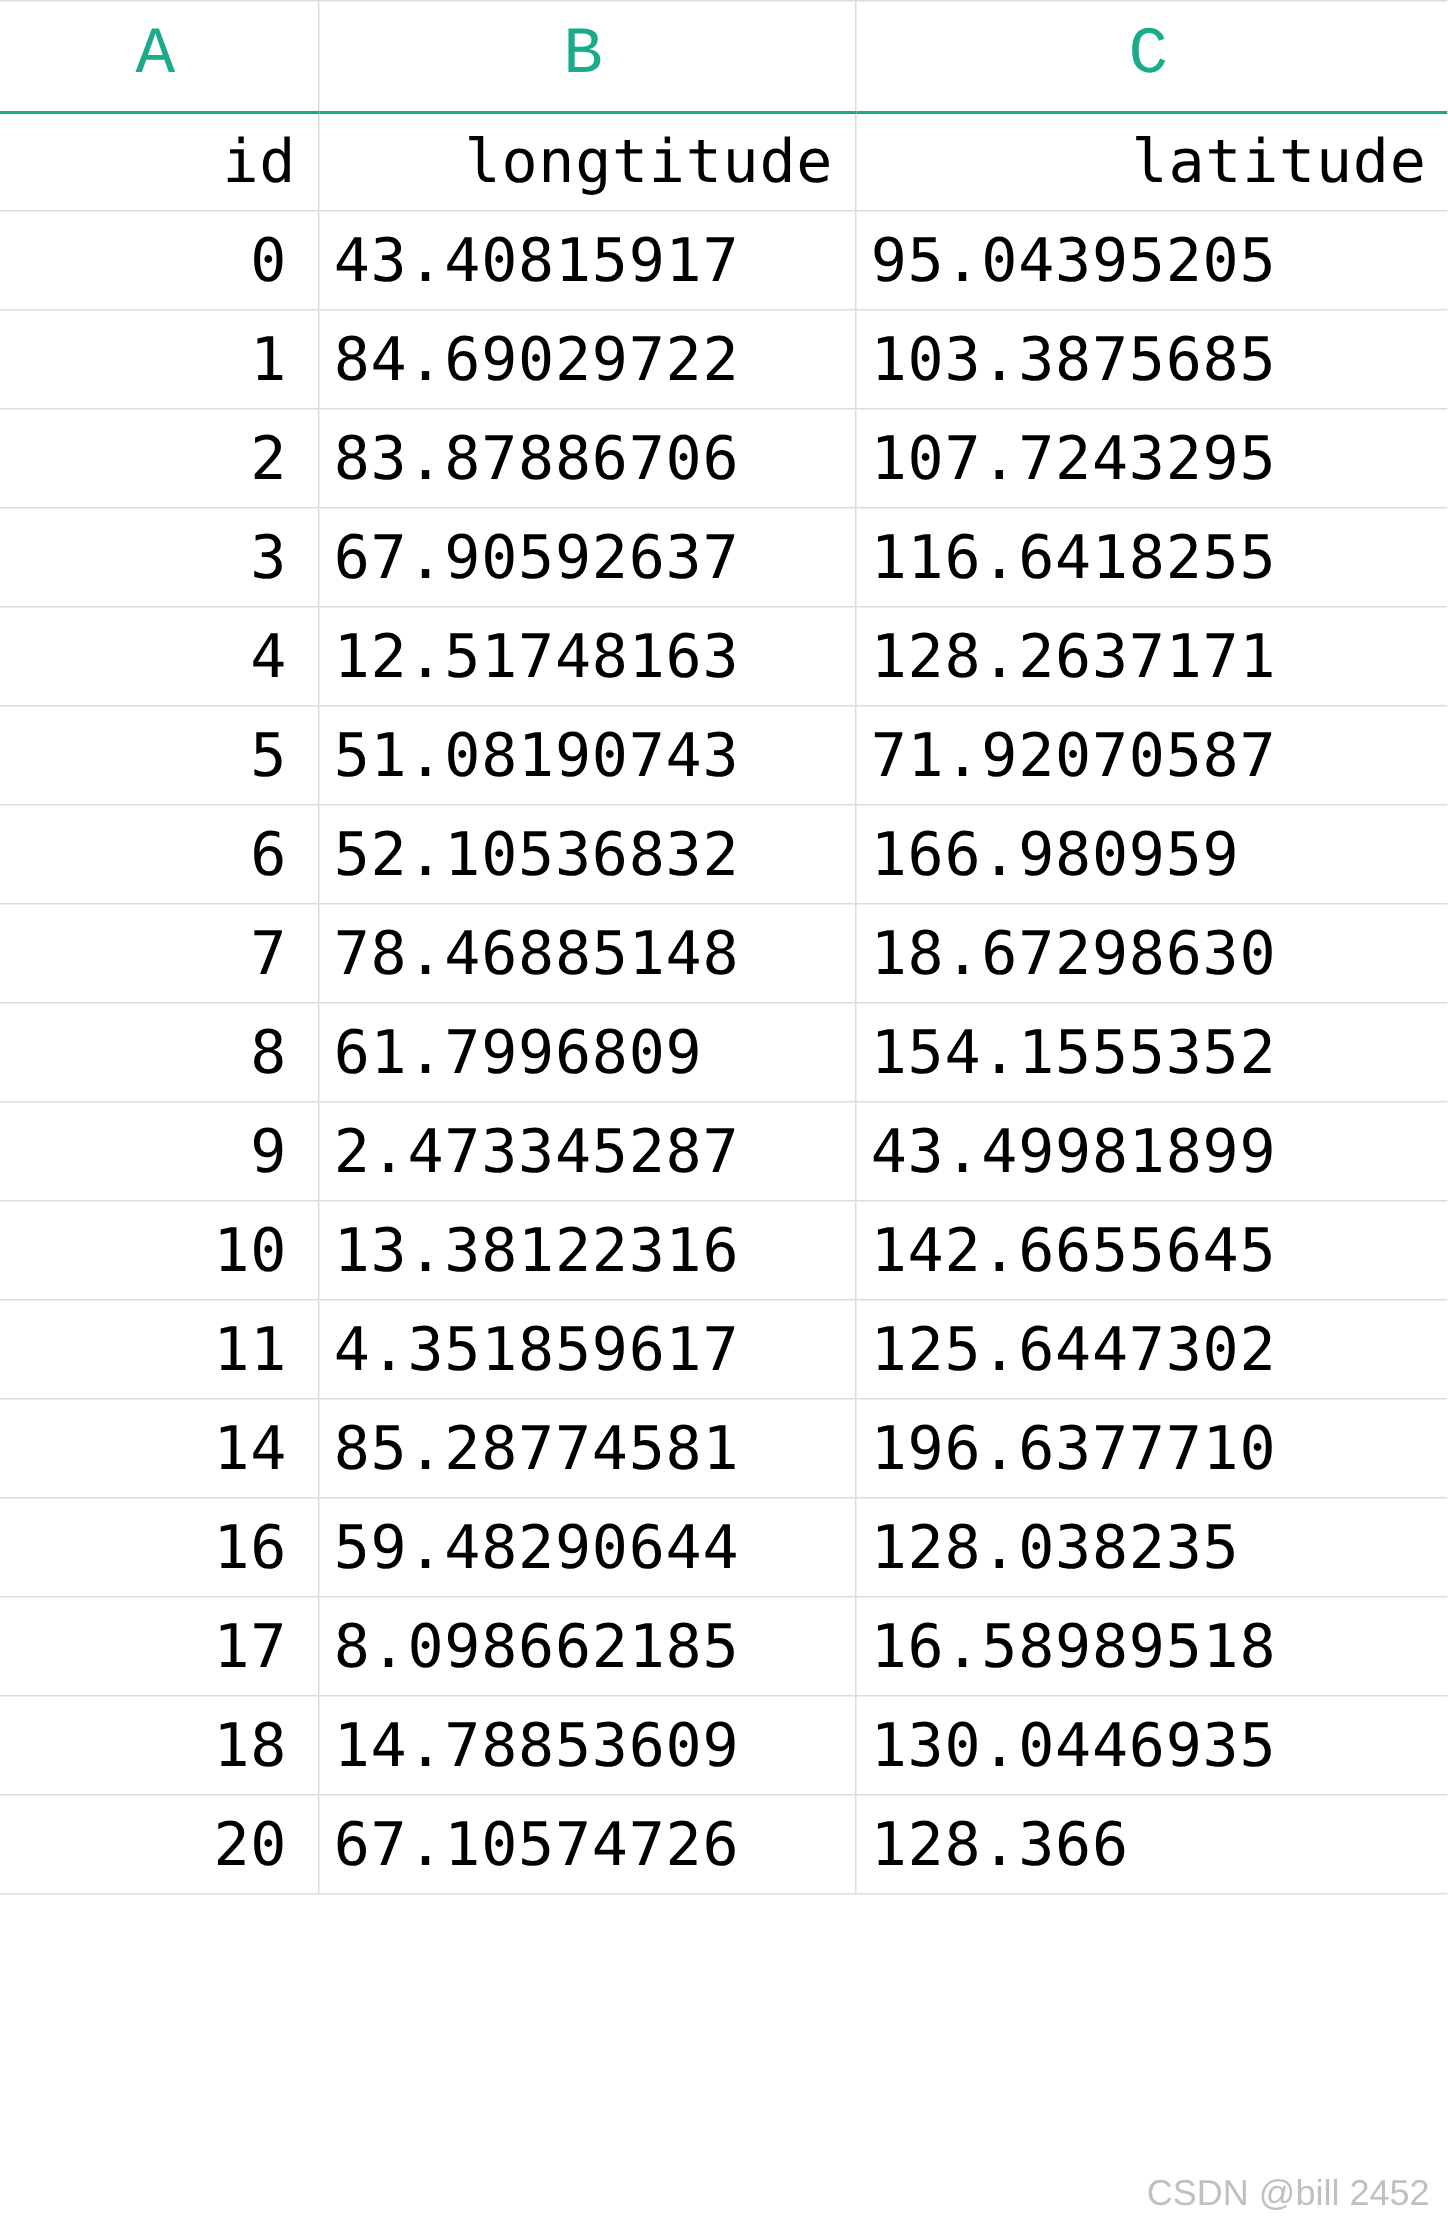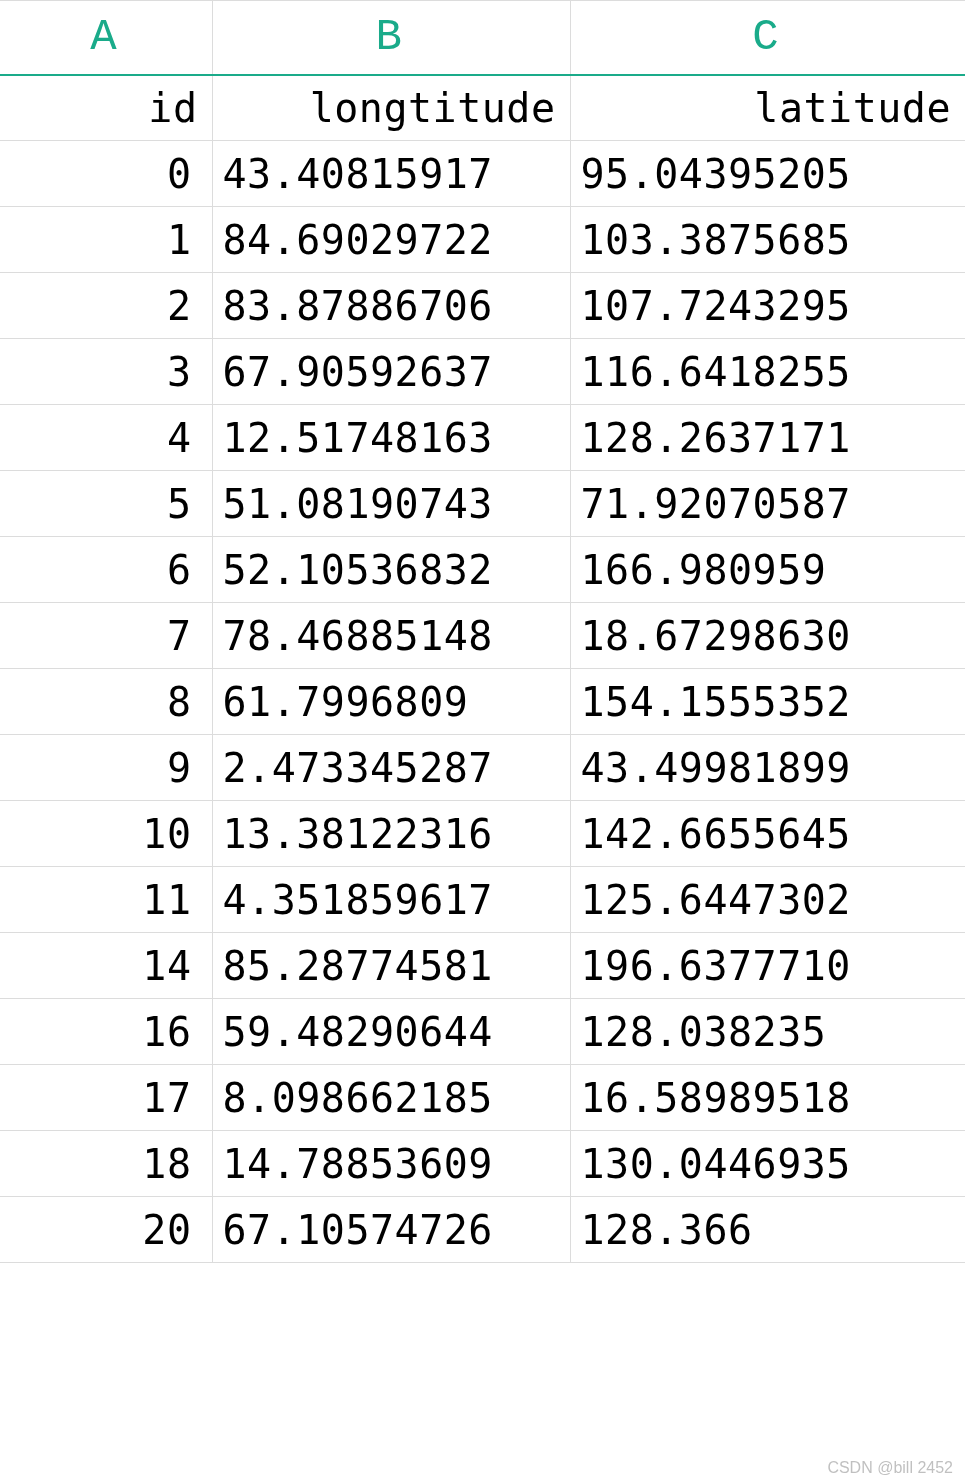--- a/index.html
+++ b/index.html
@@ -40,21 +40,21 @@
     .header-row td { text-align: right; padding-left: 10px; }
     .num { text-align: left; padding-right: 20px; }
     .id-col { text-align: right; padding-right: 20px; }
     col.a { width: 212px; }
     col.b { width: 358px; }
     col.c { width: 395px; }
     .watermark {
       position: absolute;
       right: 12px;
       bottom: 6px;
-      font-size: 16px;
+      font-size: 24px;
       color: rgba(140,140,140,0.55);
       font-family: Arial, sans-serif;
     }
     
     tr td:first-child { border-left: none; }
     tr td:last-child { border-right: none; }
   </style>
 </head>
 <body>
 

